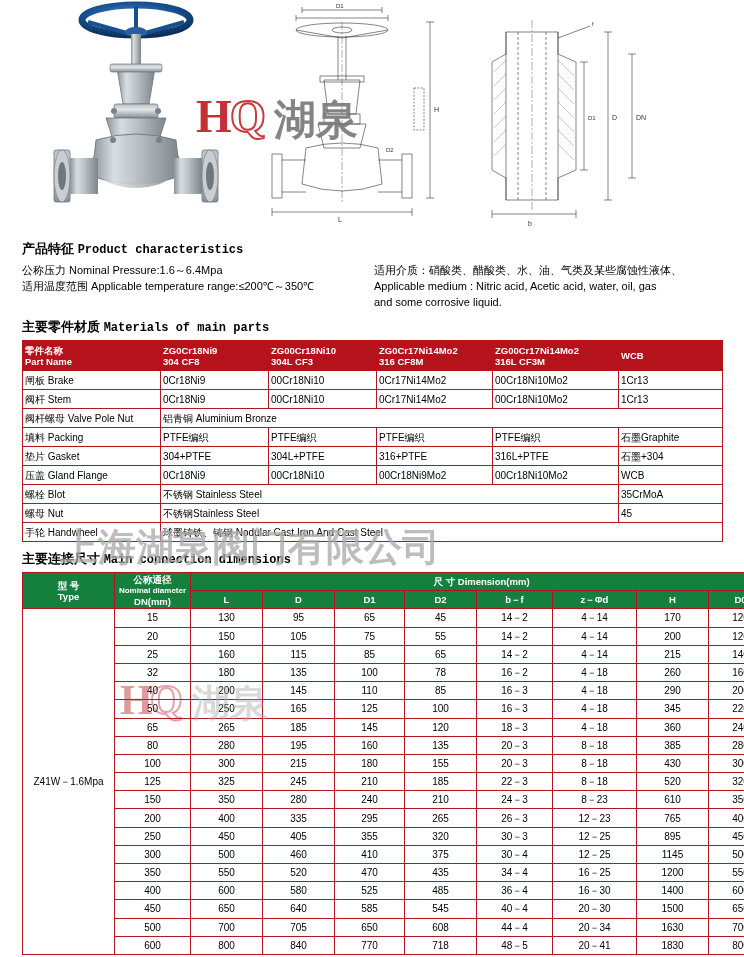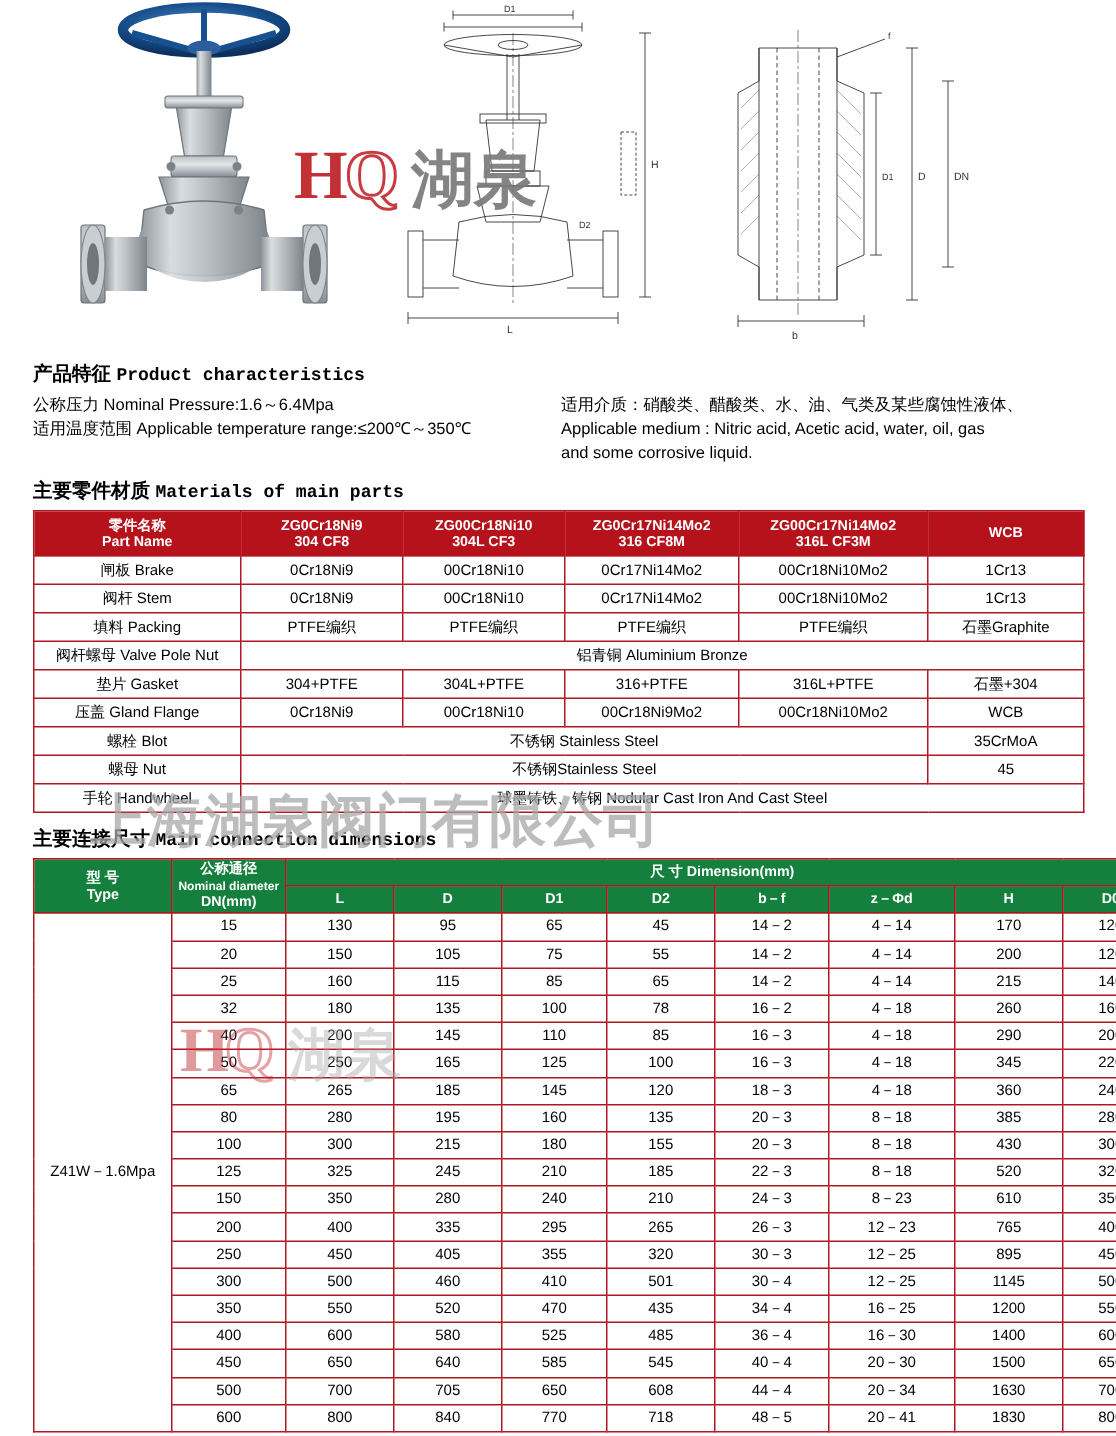--- a/index.html
+++ b/index.html
@@ -61,21 +61,21 @@
     border-collapse: collapse;
     font-size: 10px;
   }
   .tbl-mat {
     margin: 4px 0 0 22px;
     width: 700px;
     table-layout: fixed;
   }
   .tbl-mat th, .tbl-mat td {
     border: 1px solid #b01722;
-    text-align: center;
+    text-align: left;
     vertical-align: middle;
     height: 19px;
     padding: 0 2px;
     line-height: 11px;
   }
   .tbl-mat thead th {
     background: #b5121b;
     color: #fff;
     font-weight: bold;
     height: 30px;
@@ -381,30 +381,30 @@
       </tr>
       <tr>
         <td class="name-col">阀杆 Stem</td>
         <td>0Cr18Ni9</td>
         <td>00Cr18Ni10</td>
         <td>0Cr17Ni14Mo2</td>
         <td>00Cr18Ni10Mo2</td>
         <td>1Cr13</td>
       </tr>
       <tr>
+        <td class="name-col">阀杆螺母 Valve Pole Nut</td>
+        <td colspan="5">铝青铜 Aluminium Bronze</td>
+      </tr>
+      <tr>
         <td class="name-col">填料 Packing</td>
         <td>PTFE编织</td>
         <td>PTFE编织</td>
         <td>PTFE编织</td>
         <td>PTFE编织</td>
         <td>石墨Graphite</td>
-      </tr>
-      <tr>
-        <td class="name-col">阀杆螺母 Valve Pole Nut</td>
-        <td colspan="5">铝青铜 Aluminium Bronze</td>
       </tr>
       <tr>
         <td class="name-col">垫片 Gasket</td>
         <td>304+PTFE</td>
         <td>304L+PTFE</td>
         <td>316+PTFE</td>
         <td>316L+PTFE</td>
         <td>石墨+304</td>
       </tr>
       <tr>
@@ -627,21 +627,21 @@
           <td>30－3</td>
           <td>12－25</td>
           <td>895</td>
           <td>450</td>
         </tr>
         <tr>
           <td>300</td>
           <td>500</td>
           <td>460</td>
           <td>410</td>
-          <td>501</td>
+          <td>375</td>
           <td>30－4</td>
           <td>12－25</td>
           <td>1145</td>
           <td>500</td>
         </tr>
         <tr>
           <td>350</td>
           <td>550</td>
           <td>520</td>
           <td>470</td>

